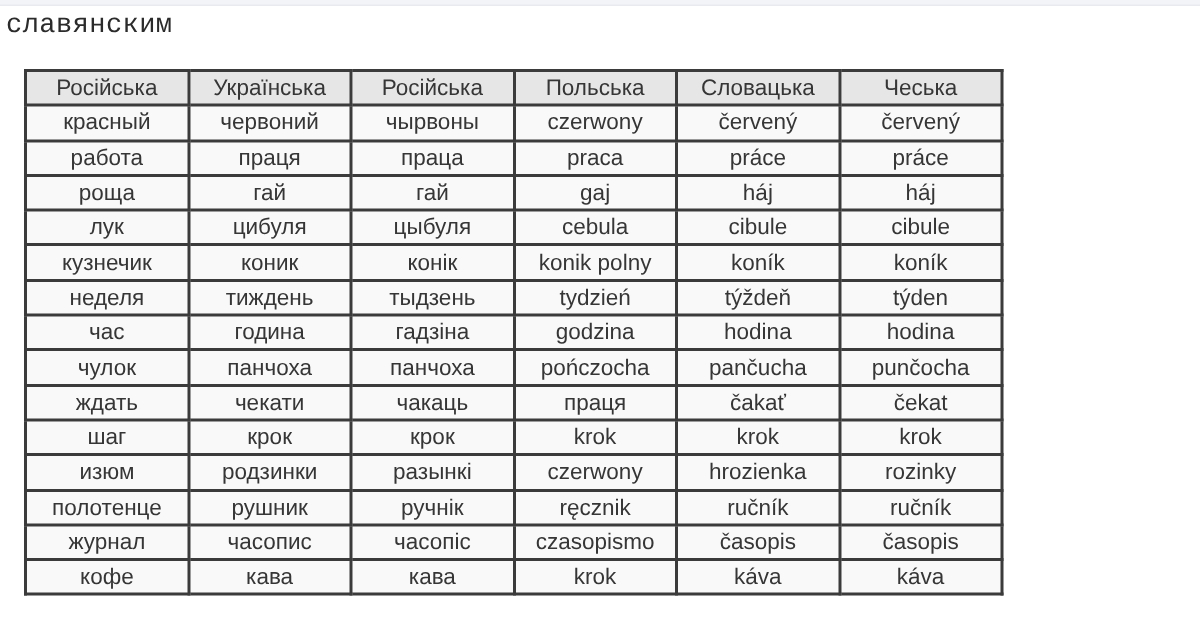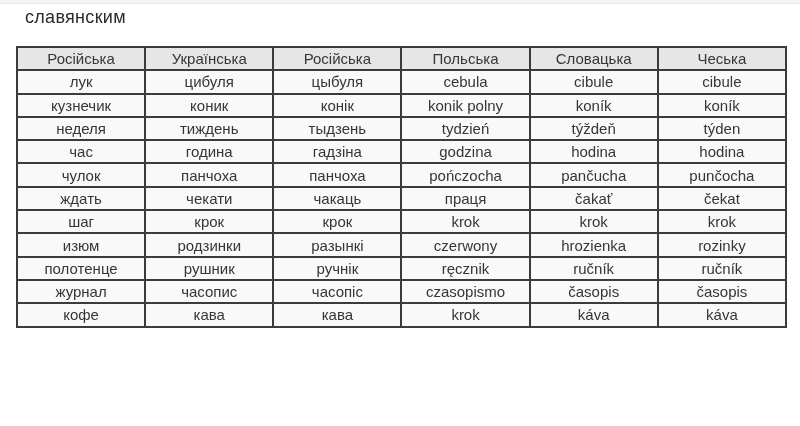--- a/index.html
+++ b/index.html
@@ -12,31 +12,31 @@
   .page { position: relative; width: 800px; height: 426px; background: #ffffff; }
 
   .top-strip {
     position: absolute; top: 0; left: 0;
     width: 800px; height: 4px;
     background: #f3f4f8;
     border-bottom: 1px solid #e9eaf0;
   }
 
   .fragment-text {
-    position: absolute; top: 7px; left: 25px;
-    font-family: Liberation Sans, sans-serif;
+    position: absolute; top: 7px; left: 4px;
+    font-family: Liberation Mono, monospace;
     font-size: 18px;
     color: #2b2b2b;
     letter-spacing: 0.3px;
     text-align: right;
   }
 
   table.lang-table {
     position: absolute; top: 46px; left: 16px;
-    width: 771px;
+    width: 653px;
     border-collapse: collapse;
     table-layout: fixed;
     border: 2px solid #7f1d1d;
   }
   table.lang-table th, table.lang-table td {
     border: 2px solid #3b3b3b;
     height: 23.3px;
     text-align: center;
     vertical-align: middle;
     font-size: 15px;
@@ -65,20 +65,44 @@
       <tr id="header-row">
           <th>Російська</th>
           <th>Українська</th>
           <th>Російська</th>
           <th>Польська</th>
           <th>Словацька</th>
           <th>Чеська</th>
         </tr>
     </thead>
     <tbody id="body-rows">
+        <tr>
+          <td>красный</td>
+          <td>червоний</td>
+          <td>чырвоны</td>
+          <td>czerwony</td>
+          <td>červený</td>
+          <td>červený</td>
+        </tr>
+        <tr>
+          <td>работа</td>
+          <td>праця</td>
+          <td>праца</td>
+          <td>praca</td>
+          <td>práce</td>
+          <td>práce</td>
+        </tr>
+        <tr>
+          <td>роща</td>
+          <td>гай</td>
+          <td>гай</td>
+          <td>gaj</td>
+          <td>háj</td>
+          <td>háj</td>
+        </tr>
         <tr>
           <td>лук</td>
           <td>цибуля</td>
           <td>цыбуля</td>
           <td>cebula</td>
           <td>cibule</td>
           <td>cibule</td>
         </tr>
         <tr>
           <td>кузнечик</td>

